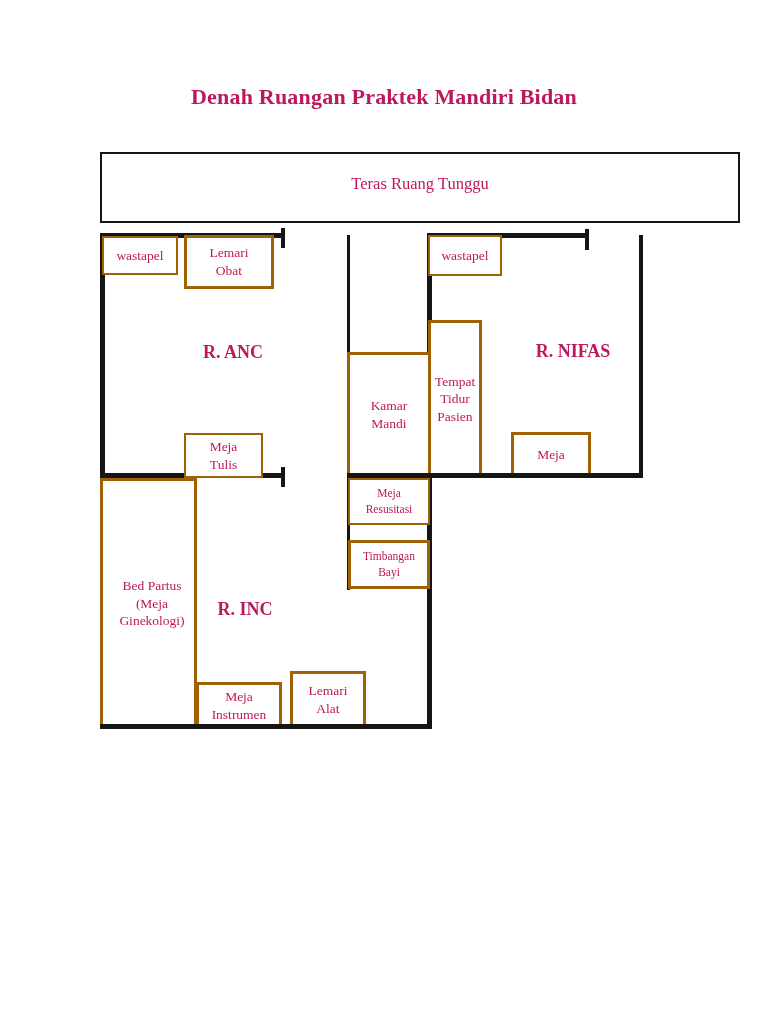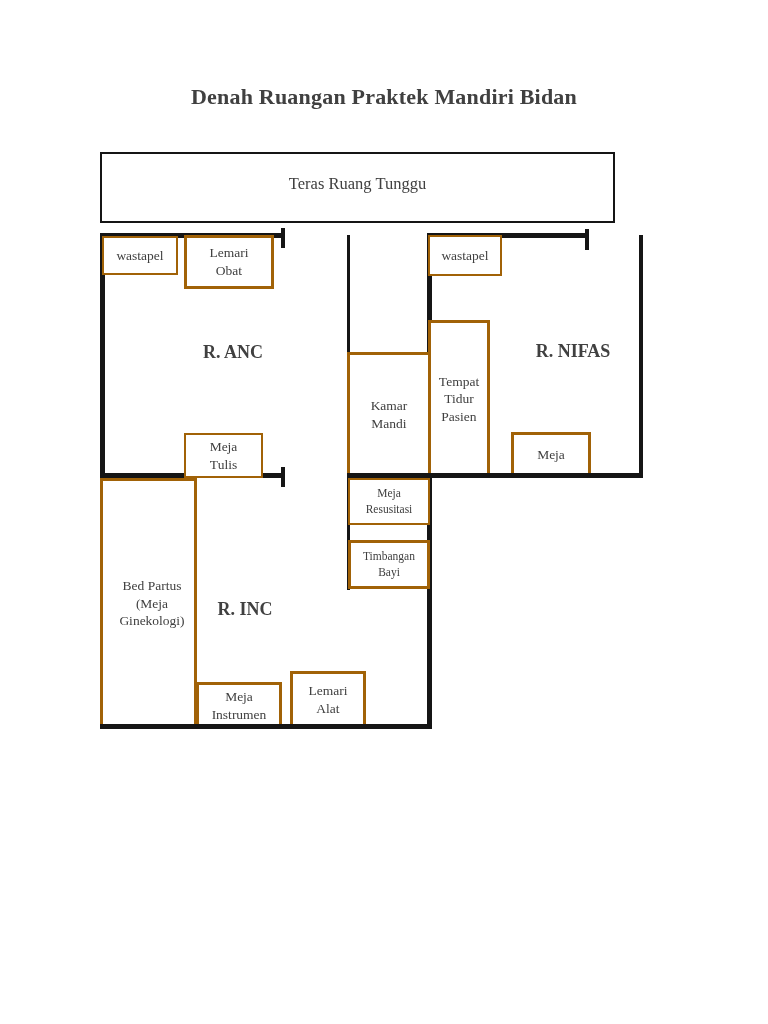--- a/index.html
+++ b/index.html
@@ -1,25 +1,25 @@
 <!DOCTYPE html>
 <html><head>
 <meta charset="utf-8">
 <style>
   html,body{margin:0;padding:0;background:#ffffff;}
   .page{
     position:relative;width:768px;height:1024px;background:#ffffff;overflow:hidden;
-    font-family:"Liberation Serif","DejaVu Serif",serif;color:#404040;
+    font-family:"Liberation Serif","DejaVu Serif",serif;color:#be185d;
   }
   .title{
     position:absolute;left:0;top:84px;width:768px;text-align:center;
     font-size:22px;font-weight:bold;letter-spacing:.2px;
   }
   .teras{
-    position:absolute;left:100px;top:152px;width:515px;height:71px;
+    position:absolute;left:100px;top:152px;width:640px;height:71px;
     border:2px solid #151515;box-sizing:border-box;
     display:flex;align-items:center;justify-content:center;
     font-size:16.5px;padding-bottom:8px;
   }
   .wall{position:absolute;background:#151515;z-index:1;}
   .fbox{
     position:absolute;background:#ffffff;border:3px solid #a16207;box-sizing:border-box;
     display:flex;align-items:center;justify-content:center;text-align:center;z-index:2;
   }
   .fbox .label{white-space:pre-line;font-size:13.5px;line-height:1.3;}
@@ -42,21 +42,21 @@
   [data-name="wall-bottom-kamar-mandi"]{left:347px;top:473px;width:85px;height:5px;z-index:3;}
   [data-name="wall-bottom-nifas"]{left:427px;top:473px;width:216px;height:5px;z-index:3;}
   [data-name="wall-bottom-inc"]{left:100px;top:724px;width:332px;height:5px;z-index:3;}
   [data-name="wall-mid-connector"]{left:347px;top:478px;width:3px;height:112px;}
   
   [data-name="wastapel-left-box"]{left:102px;top:236px;width:76px;height:39px;border-width:2.5px;}
   [data-name="lemari-obat-box"]{left:184px;top:235px;width:90px;height:54px;}
   [data-name="bed-periksa-box"]{left:102px;top:322px;width:75px;height:154px;border-width:2.5px;}
   [data-name="meja-tulis-box"]{left:184px;top:433px;width:79px;height:45px;border-width:2.5px;}
   [data-name="wastapel-right-box"]{left:428px;top:235px;width:74px;height:41px;border-width:2.5px;}
-  [data-name="tempat-tidur-pasien-box"]{left:428px;top:320px;width:62px;height:158px;}
+  [data-name="tempat-tidur-pasien-box"]{left:428px;top:320px;width:54px;height:158px;}
   [data-name="meja-nifas-box"]{left:511px;top:432px;width:80px;height:46px;}
   [data-name="kamar-mandi-room"]{left:347px;top:352px;width:84px;height:126px;}
   [data-name="meja-resusitasi-box"]{left:348px;top:478px;width:82px;height:47px;border-width:2.5px;}
   [data-name="timbangan-bayi-box"]{left:348px;top:540px;width:82px;height:49px;}
   [data-name="bed-partus-box"]{left:100px;top:478px;width:97px;height:251px;padding-left:7px;}
   [data-name="meja-instrumen-box"]{left:196px;top:682px;width:86px;height:47px;}
   [data-name="lemari-alat-box"]{left:290px;top:671px;width:76px;height:58px;}
   
   [data-name="room-label-anc"]{left:233px;top:352px;}
   [data-name="room-label-nifas"]{left:573px;top:351px;}

